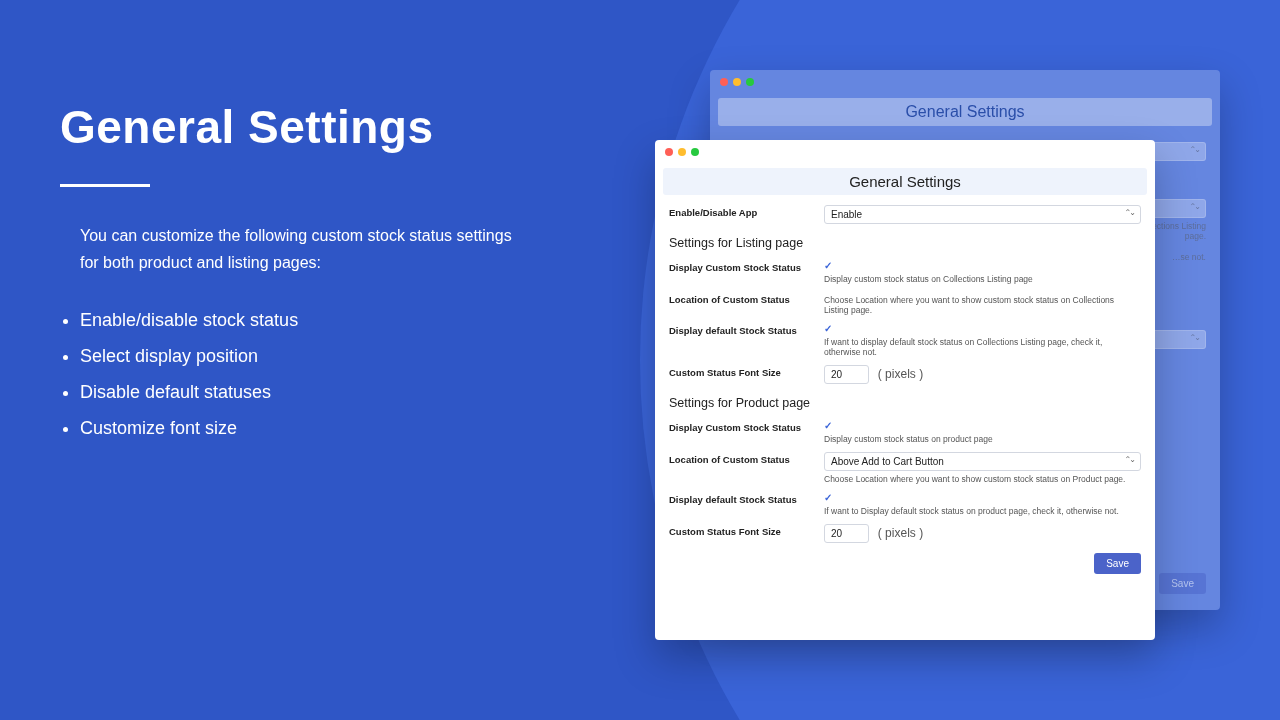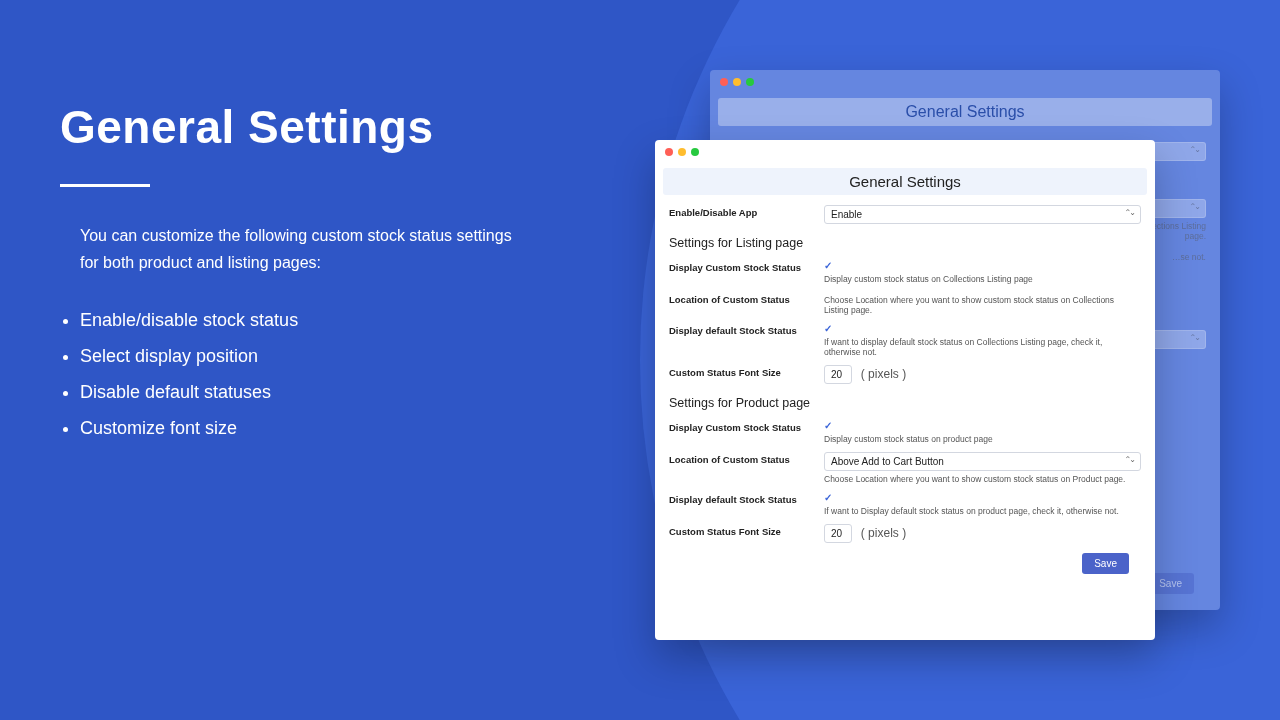--- a/index.html
+++ b/index.html
@@ -45,28 +45,28 @@
 .win.back .hdr{ color:#2a4ea9; font-size:16px; background:rgba(255,255,255,.34); }
 .body { padding: 0 14px 10px; }
 .row { display:flex; align-items:flex-start; padding: 4px 0; }
 .lab { width: 155px; font-weight:700; font-size:9.5px; padding-top:2px; }
 .val { flex:1; }
 .sel {
   width:100%; border:1px solid #d3d7e0; border-radius:3px; padding:3px 6px;
   font-size:10px; background:#fff; position:relative;
 }
 .sel::after{ content:"⌃⌄"; position:absolute; right:6px; top:2px; font-size:8px; color:#666; letter-spacing:-2px; }
-.num { width:28px; border:1px solid #d3d7e0; border-radius:3px; padding:3px 6px; font-size:10px; display:inline-block; }
+.num { width:45px; border:1px solid #d3d7e0; border-radius:3px; padding:3px 6px; font-size:10px; display:inline-block; }
 .hint { font-size:8.5px; color:#555; margin-top:3px; }
 .unit { font-size:12px; color:#555; margin-left:6px; }
 .chk { color:#3a64d8; font-weight:700; display:inline-block; }
 .sec { font-size:12.5px; font-weight:400; padding:8px 0 6px; }
 .save {
   float:right; background:#4b63c9; color:#fff; border:none;
-  padding:5px 12px; border-radius:3px; font-size:10px; margin:6px 12px;
+  padding:5px 12px; border-radius:3px; font-size:10px; margin:6px 0;
 }
 
 .win.back .body{ opacity:.5; font-size:9px; color:#1b2b66; padding:6px 14px; }
 .win.back .sel{ background:rgba(255,255,255,.55); border-color:rgba(255,255,255,.5); }
 .win.back .save{ margin-top: 220px; background:#4b63c9; }
 .win.back .lab{ font-weight:400; }
 </style>
 </head>
 <body>
 

